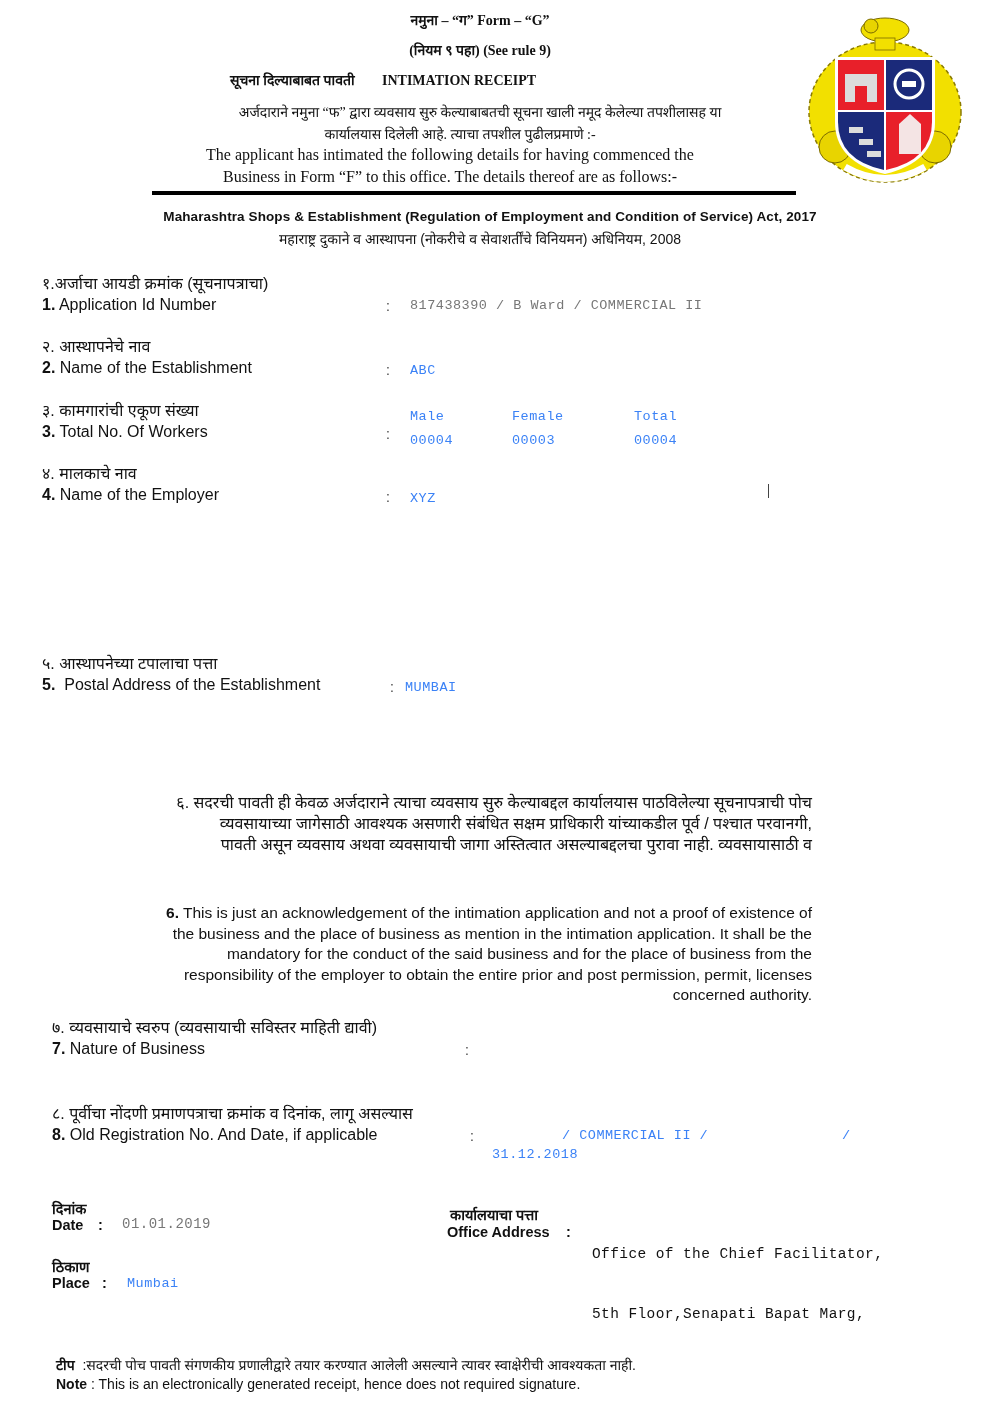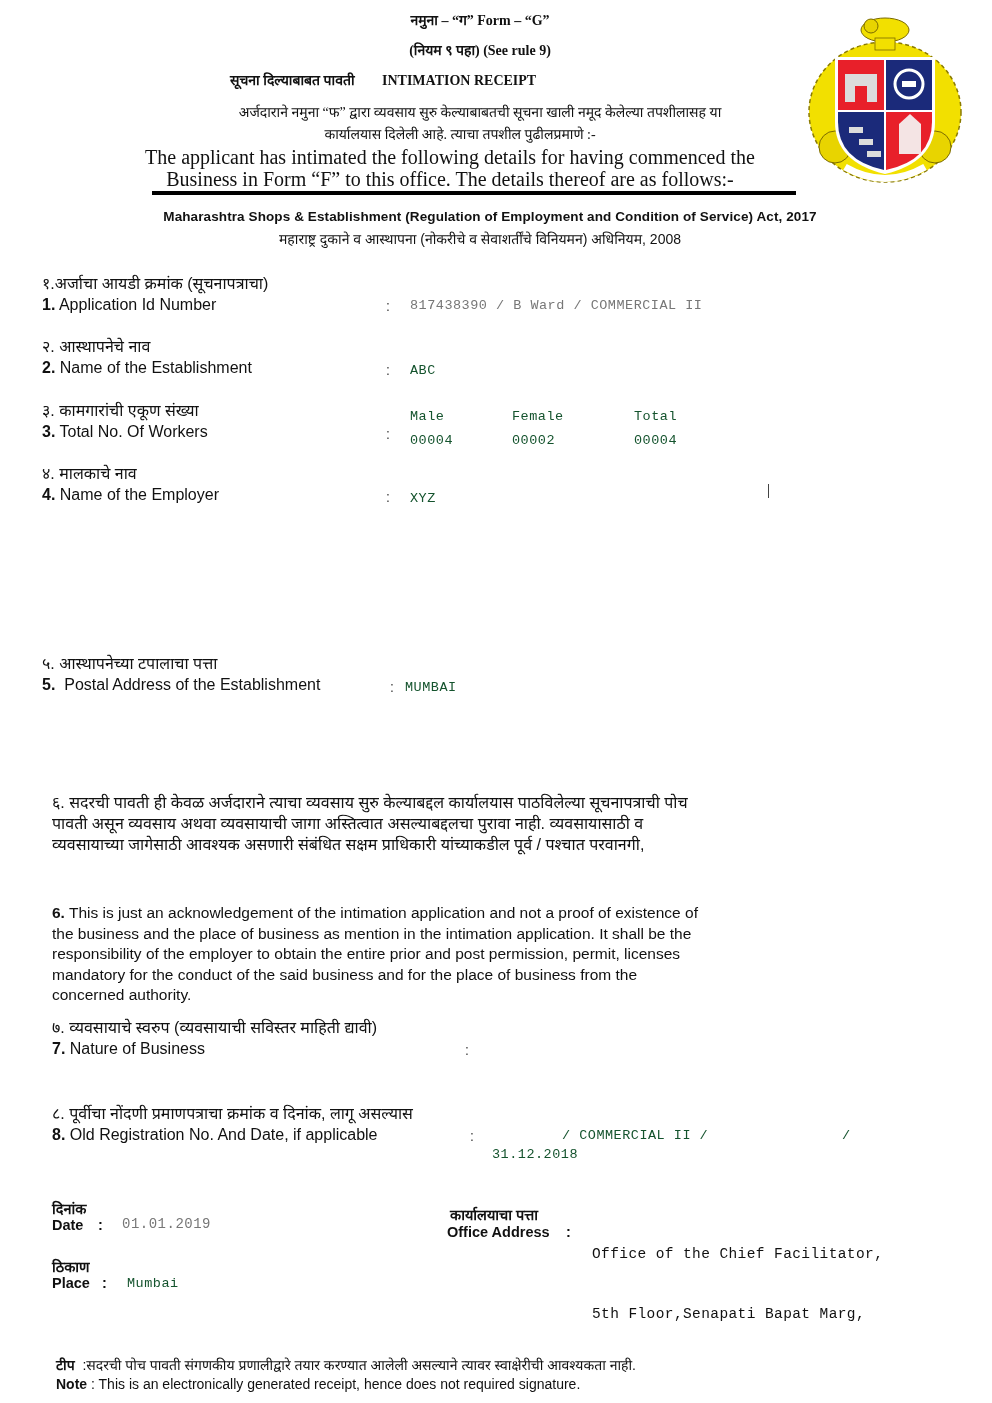--- a/index.html
+++ b/index.html
@@ -1,32 +1,32 @@
 <!DOCTYPE html>
 <html><head>
 <meta charset="utf-8">
 <style>
   html, body { margin:0; padding:0; background:#ffffff; }
   body { width:992px; height:1403px; position:relative; overflow:hidden; color:#111; font-family:"Liberation Sans", sans-serif; }
   .abs { position:absolute; }
   .serif { font-family:"Liberation Serif", "DejaVu Serif", serif; }
   .mono { font-family:"Liberation Mono", "DejaVu Sans Mono", monospace; }
-  .sans { font-family:"Liberation Sans", "DejaVu Sans", sans-serif; }
+  .sans { font-family:"Liberation Sans", "DejaVu Sans", sans-serif;text-align:right; }
   .center { text-align:center; }
   .h1 { font-size:14px; font-weight:bold; }
   .hdr-sub { font-size:14px; }
-  .hdr-en { font-size:20px; }
+  .hdr-en { font-size:16px; }
   .rule { background:#000; height:4px; }
   .act { font-size:13.5px; font-weight:bold; letter-spacing:0.1px; }
   .act-mr { font-size:14px; }
   .mr { font-size:16px; line-height:18px; }
   .en { font-size:16px; line-height:18px; }
   .num { font-weight:bold; }
   .colon { font-size:14px; color:#444; }
-  .val { font-size:13.5px; color:#14532d; letter-spacing:0.5px; }
+  .val { font-size:13.5px; color:#3b82f6; letter-spacing:0.5px; }
   .val.grey { color:#777; }
   .para { font-size:16px; line-height:21px; }
   .para-en { font-size:15.5px; line-height:20.5px; }
   .lbl-b { font-weight:bold; font-size:14.5px; }
   .addr { font-size:14.5px; line-height:20px; letter-spacing:0.4px; white-space:pre; }
   .note { font-size:14px; line-height:18px; }
   .cursor-bar { width:1px; height:14px; background:#444; }
 </style>
 </head>
 <body>
@@ -91,45 +91,45 @@
 <div class="abs colon" style="left:386px;top:362px;">:</div>
 <div class="abs mono val" style="left:410px;top:363px;">ABC</div>
 
 <div class="abs sans mr" style="left:42px;top:402px;">३. कामगारांची एकूण संख्या</div>
 <div class="abs sans en" style="left:42px;top:423px;white-space:pre;"><span class="num">3.</span><span> Total No. Of Workers</span></div>
 <div class="abs colon" style="left:386px;top:426px;">:</div>
 <div class="abs mono val" style="left:410px;top:409px;">Male</div>
 <div class="abs mono val" style="left:512px;top:409px;">Female</div>
 <div class="abs mono val" style="left:634px;top:409px;">Total</div>
 <div class="abs mono val" style="left:410px;top:433px;">00004</div>
-<div class="abs mono val" style="left:512px;top:433px;">00002</div>
+<div class="abs mono val" style="left:512px;top:433px;">00003</div>
 <div class="abs mono val" style="left:634px;top:433px;">00004</div>
 
 <div class="abs sans mr" style="left:42px;top:465px;">४. मालकाचे नाव</div>
 <div class="abs sans en" style="left:42px;top:486px;white-space:pre;"><span class="num">4.</span><span> Name of the Employer</span></div>
 <div class="abs colon" style="left:386px;top:489px;">:</div>
 <div class="abs mono val" style="left:410px;top:491px;">XYZ</div>
 <div class="abs cursor-bar" style="left:768px;top:484px;"></div>
 
 <div class="abs sans mr" style="left:42px;top:655px;">५. आस्थापनेच्या टपालाचा पत्ता</div>
 <div class="abs sans en" style="left:42px;top:676px;white-space:pre;"><span class="num">5.</span><span>  Postal Address of the Establishment</span></div>
 <div class="abs colon" style="left:390px;top:679px;">:</div>
 <div class="abs mono val" style="left:405px;top:680px;">MUMBAI</div>
 
 <div class="abs sans para" style="left:52px;top:792px;width:760px;">
   <div style="white-space:nowrap;">६. सदरची पावती ही केवळ अर्जदाराने त्याचा व्यवसाय सुरु केल्याबद्दल कार्यालयास पाठविलेल्या सूचनापत्राची पोच</div>
+  <div style="white-space:nowrap;">व्यवसायाच्या जागेसाठी आवश्यक असणारी संबंधित सक्षम प्राधिकारी यांच्याकडील पूर्व / पश्चात परवानगी,</div>
   <div style="white-space:nowrap;">पावती असून व्यवसाय अथवा व्यवसायाची जागा अस्तित्वात असल्याबद्दलचा पुरावा नाही.  व्यवसायासाठी व</div>
-  <div style="white-space:nowrap;">व्यवसायाच्या जागेसाठी आवश्यक असणारी संबंधित सक्षम प्राधिकारी यांच्याकडील पूर्व / पश्चात परवानगी,</div>
 </div>
 
 <div class="abs sans para-en" style="left:52px;top:903px;width:760px;">
   <div style="white-space:pre;"><span class="num">6.</span><span> This is just an acknowledgement of the intimation application and not a proof of existence of</span></div>
   <div style="white-space:pre;">the business and the place of business as mention in the intimation application. It shall be the</div>
+  <div style="white-space:pre;">mandatory for the conduct of the said business and for the place of business from the</div>
   <div style="white-space:pre;">responsibility of the employer to obtain the entire prior and post permission, permit, licenses</div>
-  <div style="white-space:pre;">mandatory for the conduct of the said business and for the place of business from the</div>
   <div style="white-space:pre;">concerned authority.</div>
 </div>
 
 <div class="abs sans mr" style="left:52px;top:1019px;white-space:nowrap;">७. व्यवसायाचे स्वरुप (व्यवसायाची सविस्तर माहिती द्यावी)</div>
 <div class="abs sans en" style="left:52px;top:1040px;white-space:pre;"><span class="num">7.</span><span> Nature of Business</span></div>
 <div class="abs colon" style="left:465px;top:1042px;">:</div>
 <div class="abs mono val" style="left:480px;top:1042px;"></div>
 
 <div class="abs sans mr" style="left:52px;top:1105px;white-space:nowrap;">८. पूर्वीचा नोंदणी प्रमाणपत्राचा क्रमांक व दिनांक, लागू असल्यास</div>
 <div class="abs sans en" style="left:52px;top:1126px;white-space:pre;"><span class="num">8.</span><span> Old Registration No. And Date, if applicable</span></div>

